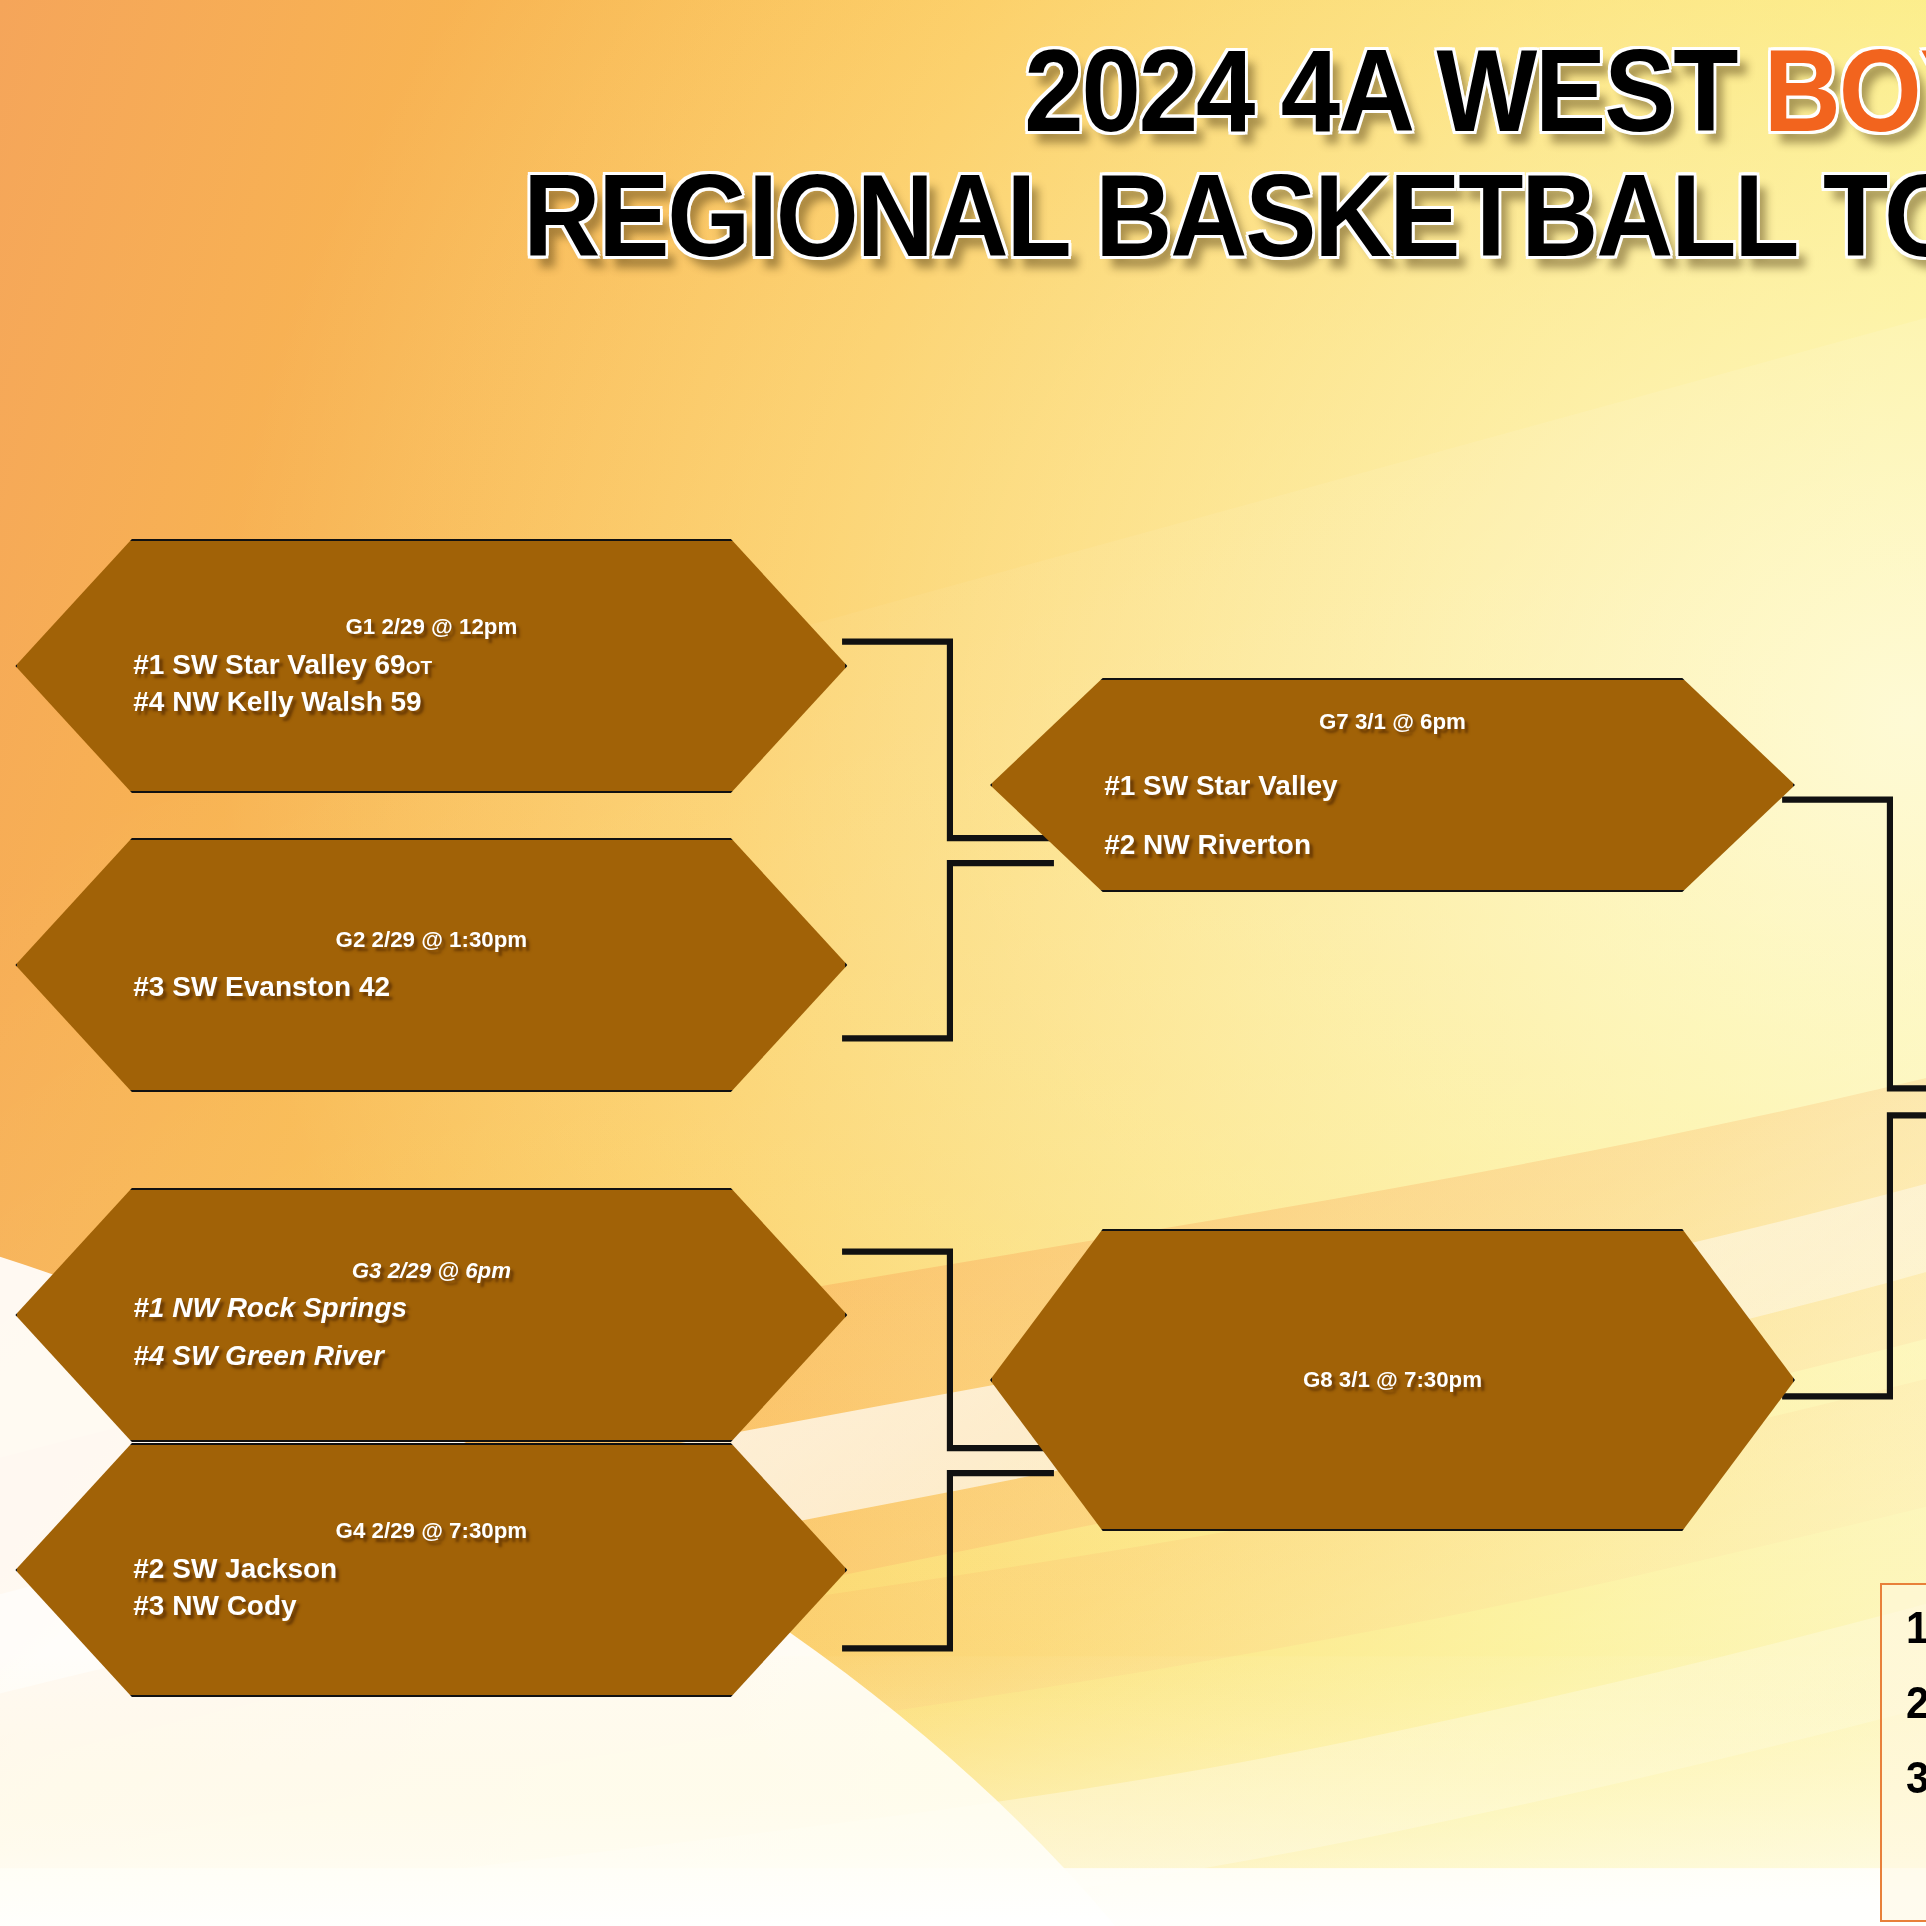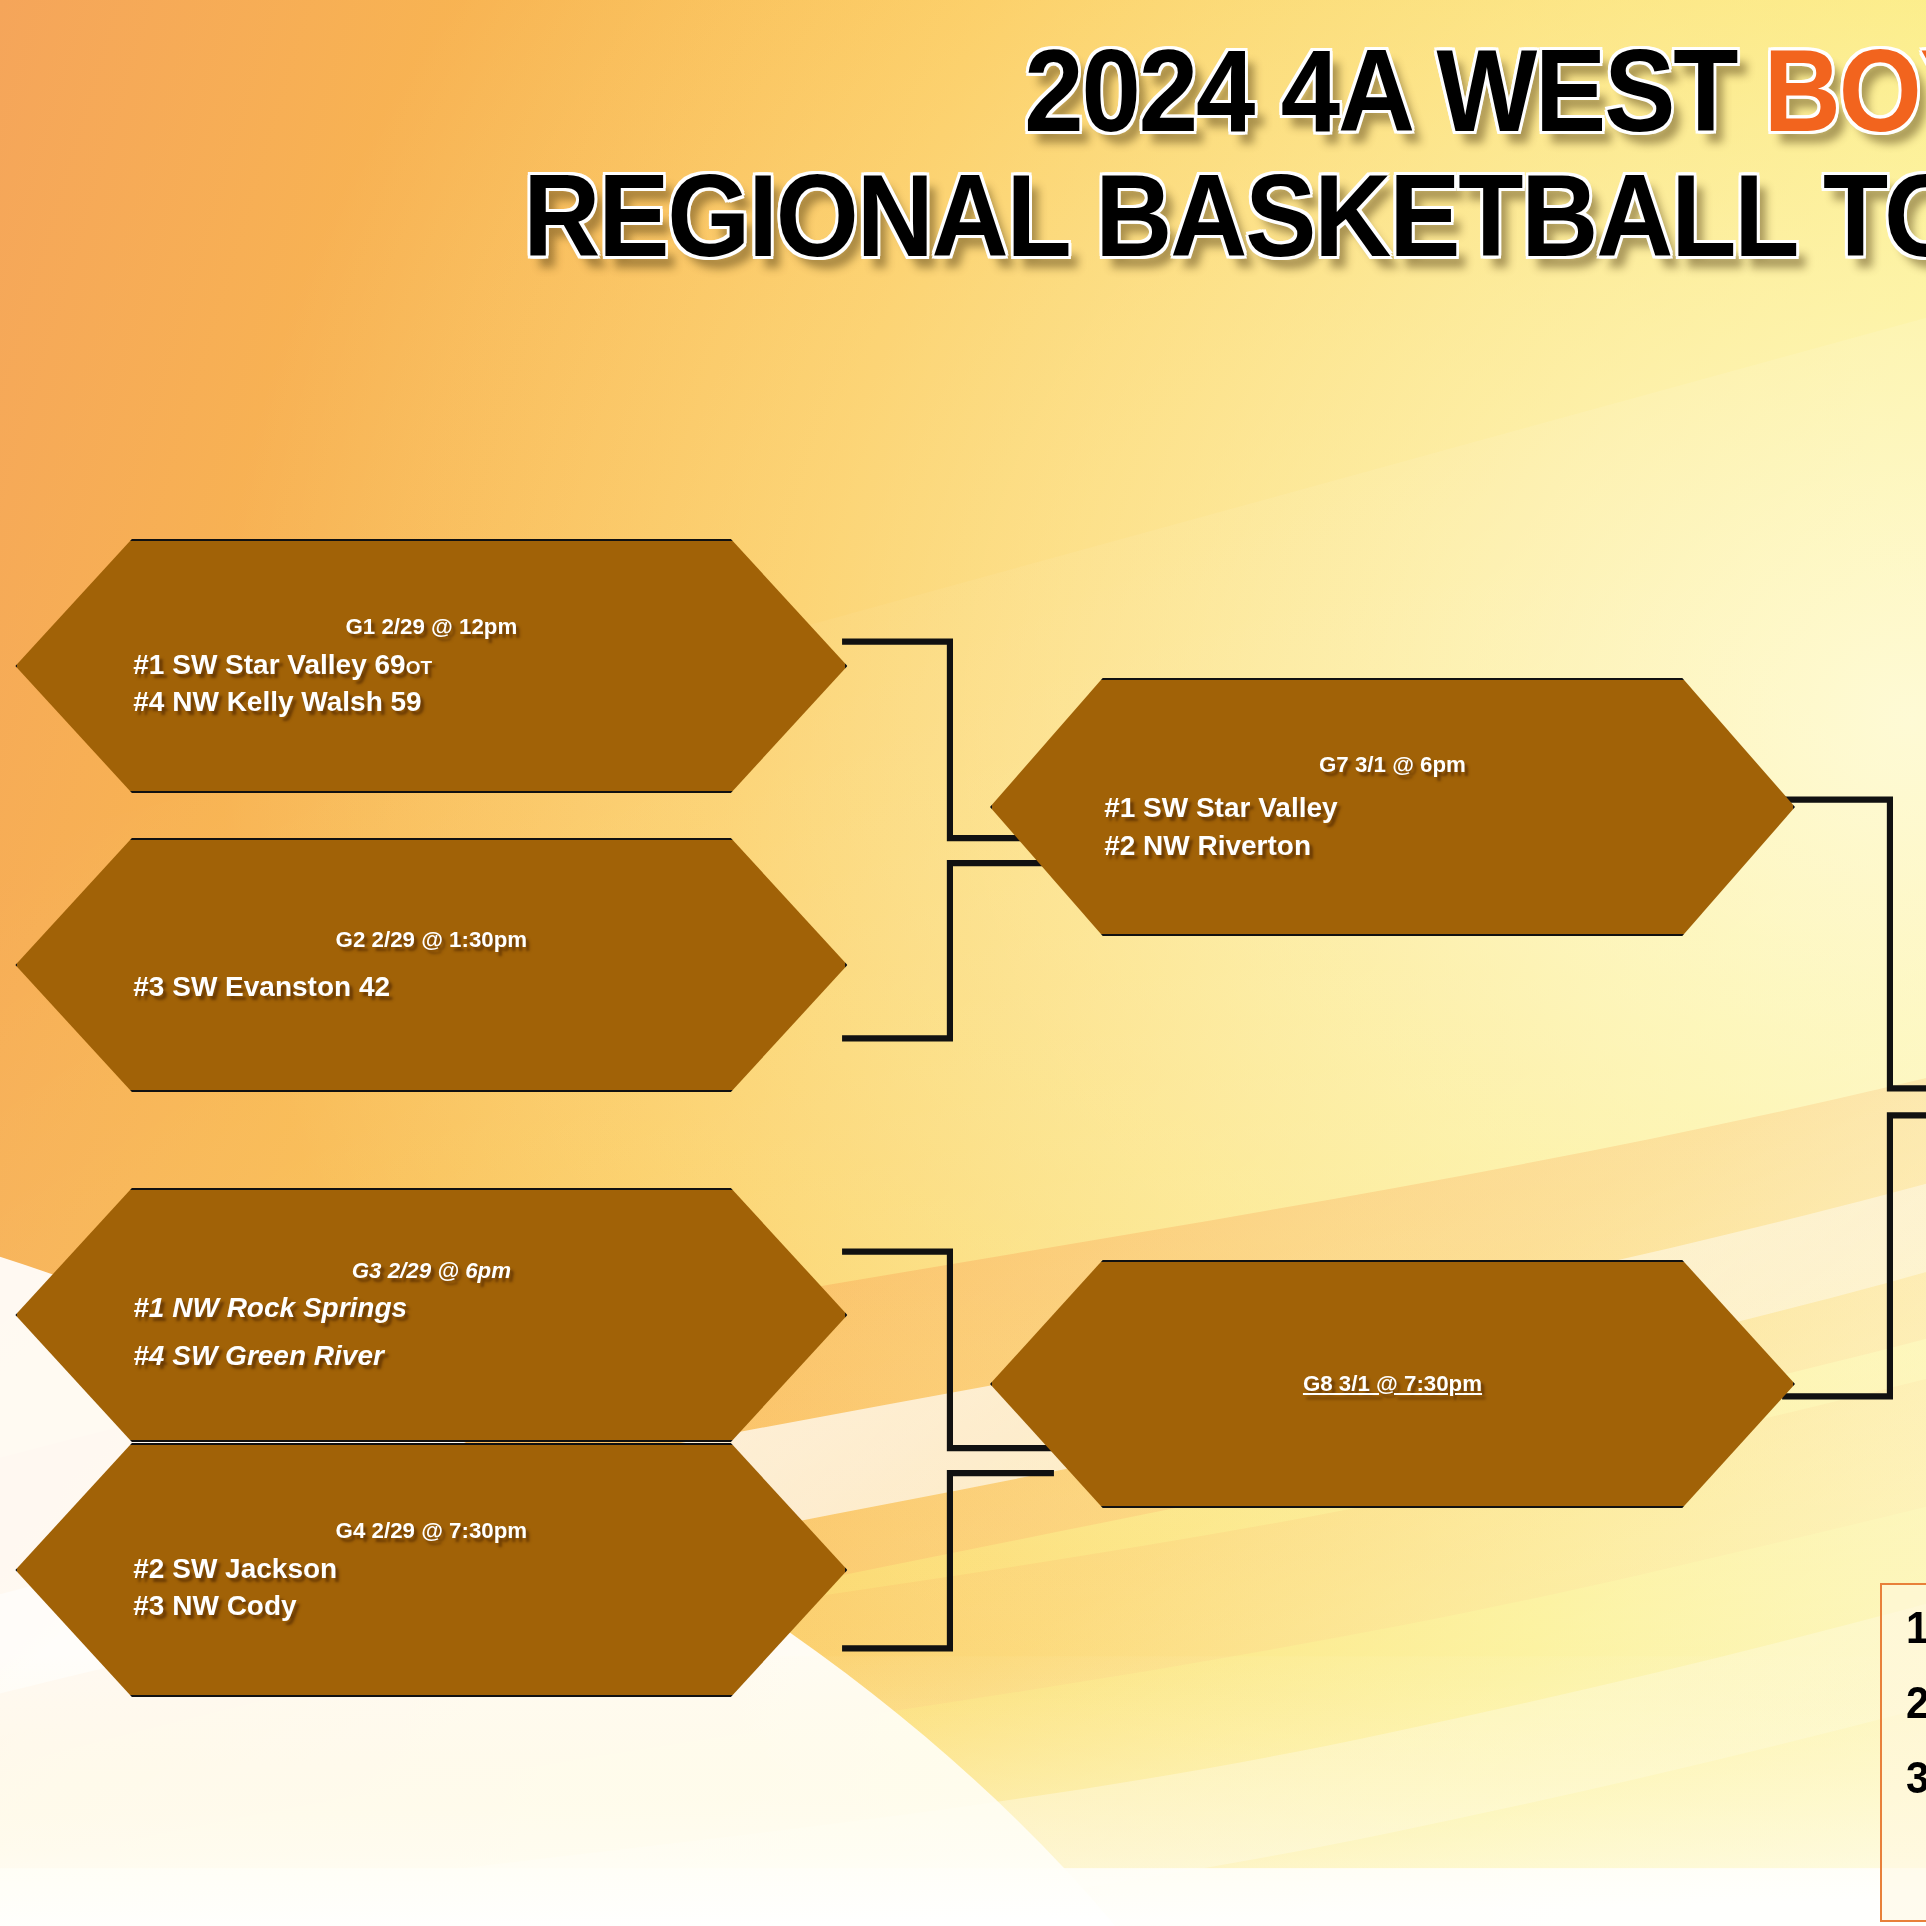--- a/index.html
+++ b/index.html
@@ -179,27 +179,27 @@
   <div class="gline gteam pad" style="margin-top:8.5px;">#1 NW   Rock Springs</div>
   <div class="gline gteam pad" style="margin-top:16px;">#4 SW   Green River</div>
 </div>
 
 <div class="hex" style="left:15.4px;top:1443px;width:832px;height:254px;">
   <div class="gline gtitle">G4   2/29  @ 7:30pm</div>
   <div class="gline gteam pad" style="margin-top:8.5px;">#2 SW   Jackson</div>
   <div class="gline gteam pad" style="margin-top:5.4px;">#3 NW   Cody</div>
 </div>
 
-<div class="hex" style="left:990px;top:678px;width:805px;height:258px;">
+<div class="hex" style="left:990px;top:678px;width:805px;height:214px;gap:21px;">
   <div class="gline gtitle">G7     3/1  @ 6pm</div>
   <div class="gline gteam pad" style="margin-top:14px;">#1 SW Star Valley</div>
   <div class="gline gteam pad" style="margin-top:5.4px;">#2 NW   Riverton</div>
 </div>
 
-<div class="hex" style="left:990px;top:1260px;width:805px;height:248px;text-decoration:underline;">
+<div class="hex" style="left:990px;top:1229px;width:805px;height:302px;">
   <div class="gline gtitle">G8     3/1  @ 7:30pm</div>
 </div>
 
 <div id="place-box" style="left:1880px;top:1583px;width:1152px;height:339px;">
   <div class="place-row"><span class="place-num">1</span></div>
   <div class="place-row"><span class="place-num">2</span></div>
   <div class="place-row"><span class="place-num">3</span></div>
 </div>
 
 

